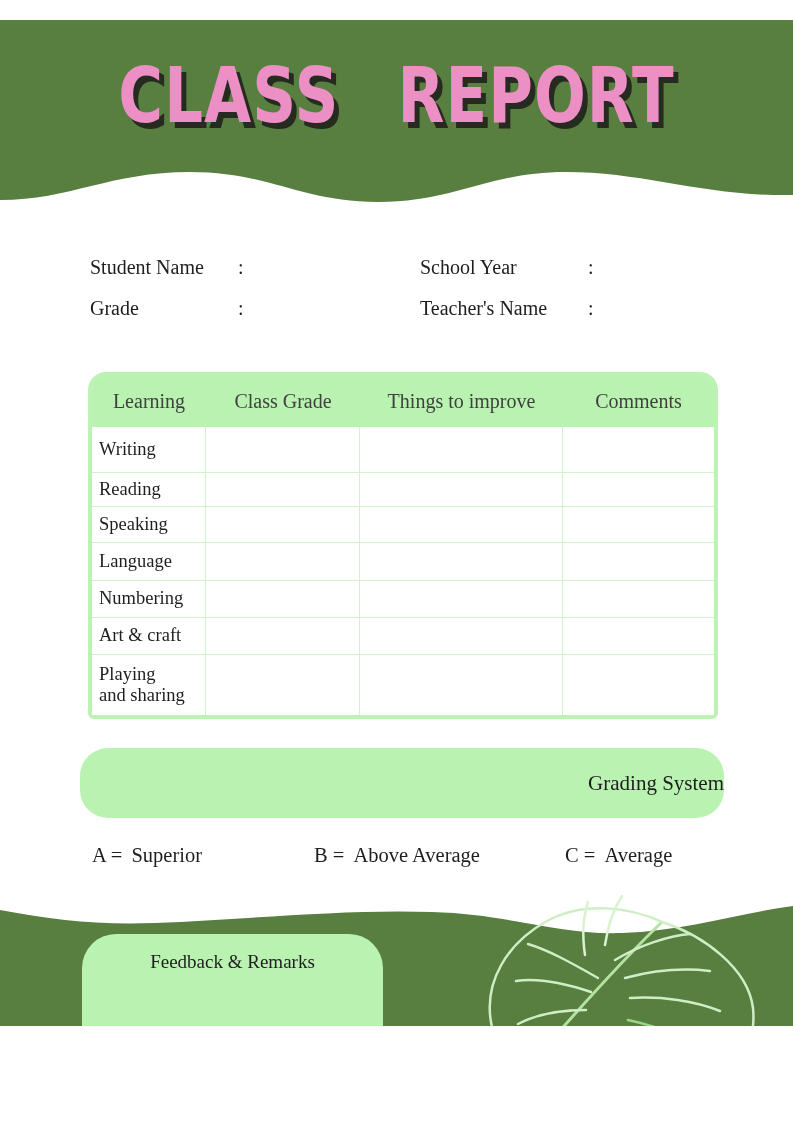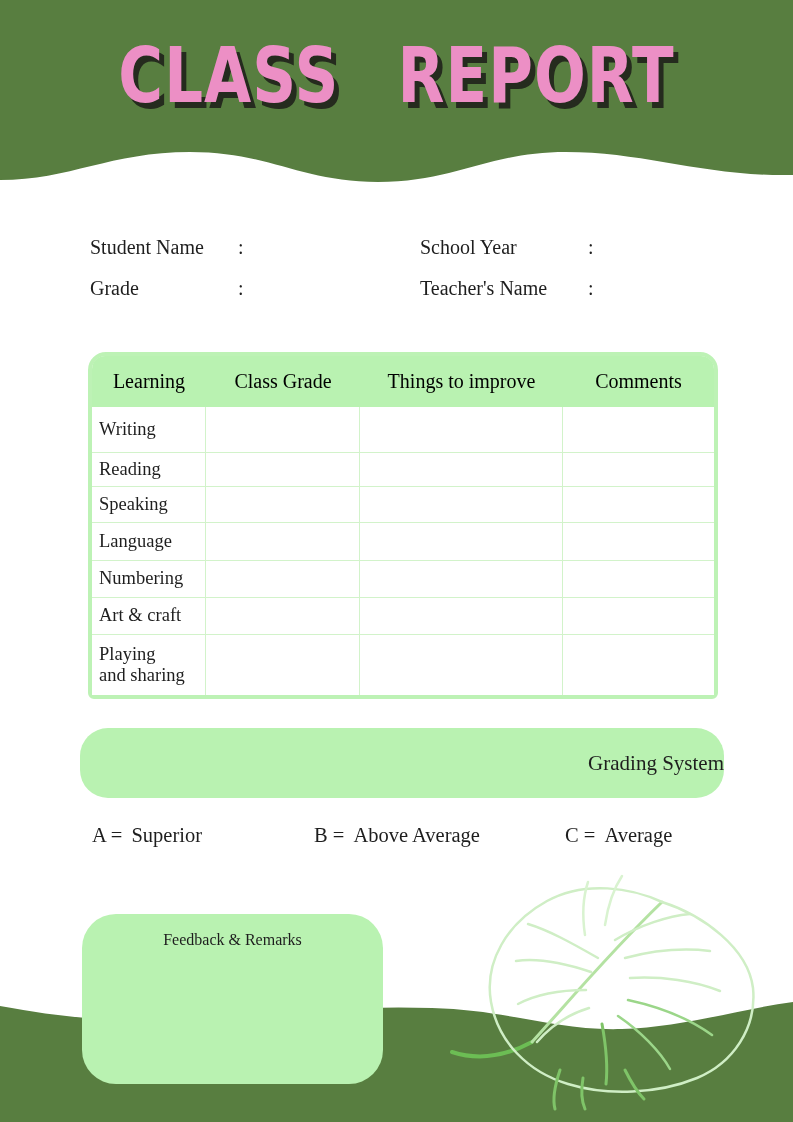--- a/index.html
+++ b/index.html
@@ -1,22 +1,23 @@
 <!DOCTYPE html>
 <html><head>
 <meta charset="utf-8">
 <style>
   html,body{margin:0;padding:0;background:#ffffff;}
   .page{
     position:relative;
-    width:793px;height:1122px;
+    width:793px;height:1006px;
     background:#ffffff;
     overflow:hidden;
     font-family:"Liberation Serif", serif;
     color:#1e1e1e;
+    margin-top:20px;
   }
   svg{display:block;}
   
   .header-wave{position:absolute;top:0;left:0;width:793px;height:190px;z-index:1;}
   .page-title{
     position:absolute;top:34px;left:0;width:793px;z-index:2;
     text-align:center;
     font-family:"DejaVu Sans", sans-serif;
     font-weight:bold;
     font-size:61px;
@@ -48,21 +49,21 @@
   }
   .t-header{
     display:grid;
     grid-template-columns:114px 154px 203px 151px;
     background:#b9f2b1;
     border-radius:13px 13px 0 0;
     height:51px;
   }
   .t-header .hcell{
     display:flex;align-items:center;justify-content:center;
-    font-size:20px;color:#000000;
+    font-size:20px;color:#404040;
   }
   .t-body{display:grid;grid-template-columns:114px 154px 203px 151px;}
   .t-body .cell{
     border-right:1.5px solid #d2f3ca;
     border-bottom:1.5px solid #d2f3ca;
     box-sizing:border-box;
     background:#ffffff;
   }
   .t-body .cell.last-col{border-right:none;}
   .t-body .cell.last-row{border-bottom:none;}
@@ -85,21 +86,21 @@
   .legend-item{position:absolute;top:0;font-size:20.5px;white-space:nowrap;}
   .li-0{left:0;}  .li-1{left:222px;} .li-2{left:473px;}
   .legend-key{margin-right:9px;}
   
   .feedback-box{
     position:absolute;left:82px;top:914px;width:301px;height:170px;z-index:4;
     background:#b9f2b1;border-radius:34px;
     box-sizing:border-box;
     text-align:center;
     padding-top:17px;
-    font-size:16px;
+    font-size:19px;
   }
   .feedback-area{position:absolute;left:10px;top:46px;right:10px;bottom:10px;}
   
   .footer-wave{position:absolute;left:0;bottom:0;width:793px;height:140px;z-index:1;}
   .leaf{position:absolute;left:440px;top:845px;width:345px;height:272px;z-index:2;}
 </style>
 </head>
 <body>
 
 <div class="page">

